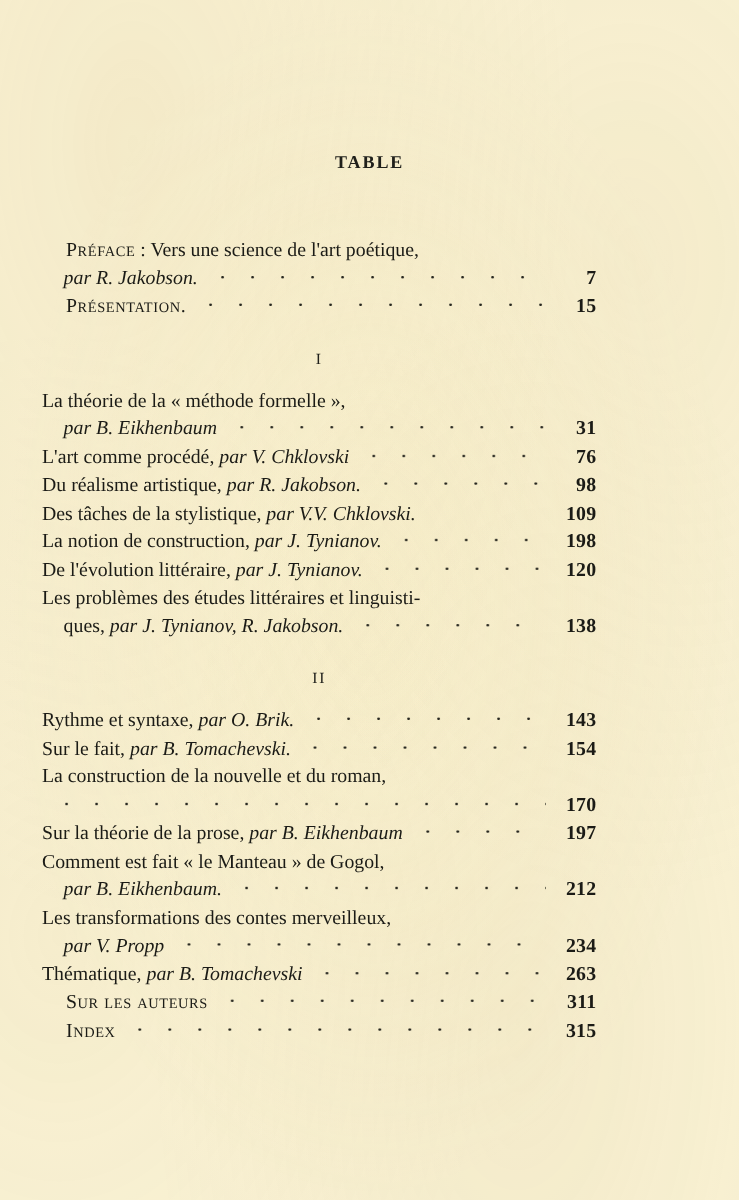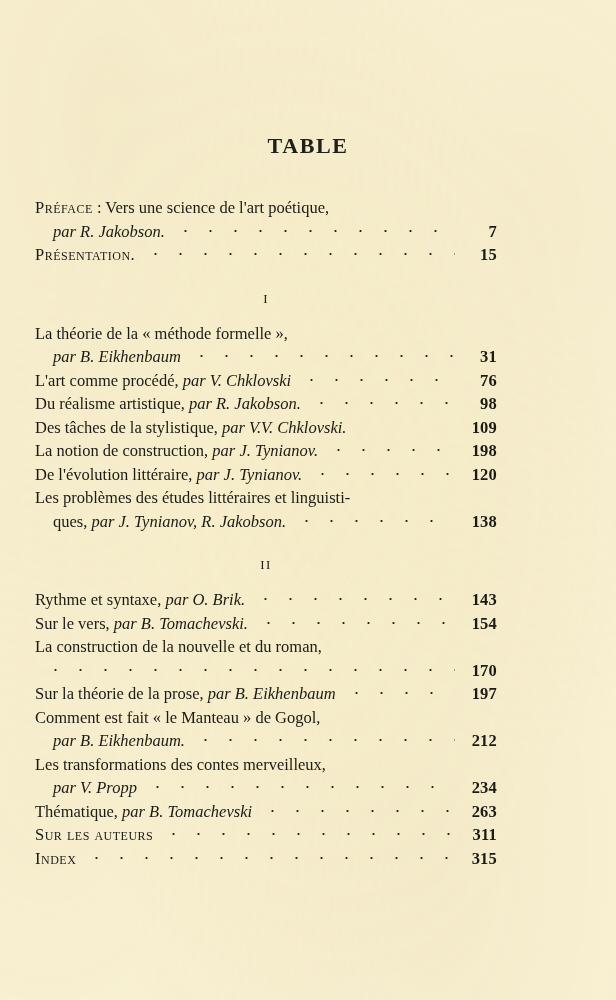--- a/index.html
+++ b/index.html
@@ -36,21 +36,21 @@
     position: absolute;
     inset: 0;
   }
 
   .page-title {
     position: absolute;
     top: 118px;
     left: 0;
     right: 0;
     text-align: center;
-    font-size: 22px;
+    font-size: 15px;
     letter-spacing: 1.6px;
     color: #20201b;
   }
 
   .toc {
     position: absolute;
     left: 35px;
     top: 196px;
     width: 462px;
   }
@@ -117,20 +117,21 @@
     width: 36px;
     text-align: right;
     font-weight: bold;
     font-size: 16.5px;
     letter-spacing: 0.2px;
   }
 
   .sc {
     font-variant: small-caps;
     letter-spacing: 0.5px;
+    margin-left: 20px;
   }
   .it {
     font-style: italic;
     margin-top: 14px;
   }
 
   .gap-sec-top { height: 24px; }
   .gap-sec-bot { height: 15px; }
 </style>
 </head>
@@ -218,21 +219,21 @@
         <div class="gap-sec-bot"></div>
         <div class="entry">
           <div class="line">
             <span class="txt"><span>Rythme et syntaxe, </span><span class="it">par O. Brik.</span></span>
             <span class="leader"></span>
             <span class="pg">143</span>
           </div>
         </div>
         <div class="entry">
           <div class="line">
-            <span class="txt"><span>Sur le vers, </span><span class="it">par B. Tomachevski.</span></span>
+            <span class="txt"><span>Sur le fait, </span><span class="it">par B. Tomachevski.</span></span>
             <span class="leader"></span>
             <span class="pg">154</span>
           </div>
         </div>
         <div class="entry">
           <div class="line titleonly"><span class="txt"><span>La construction de la nouvelle et du roman,</span></span></div>
           <div class="line indent">
             <span class="leader"></span>
             <span class="pg">170</span>
           </div>

